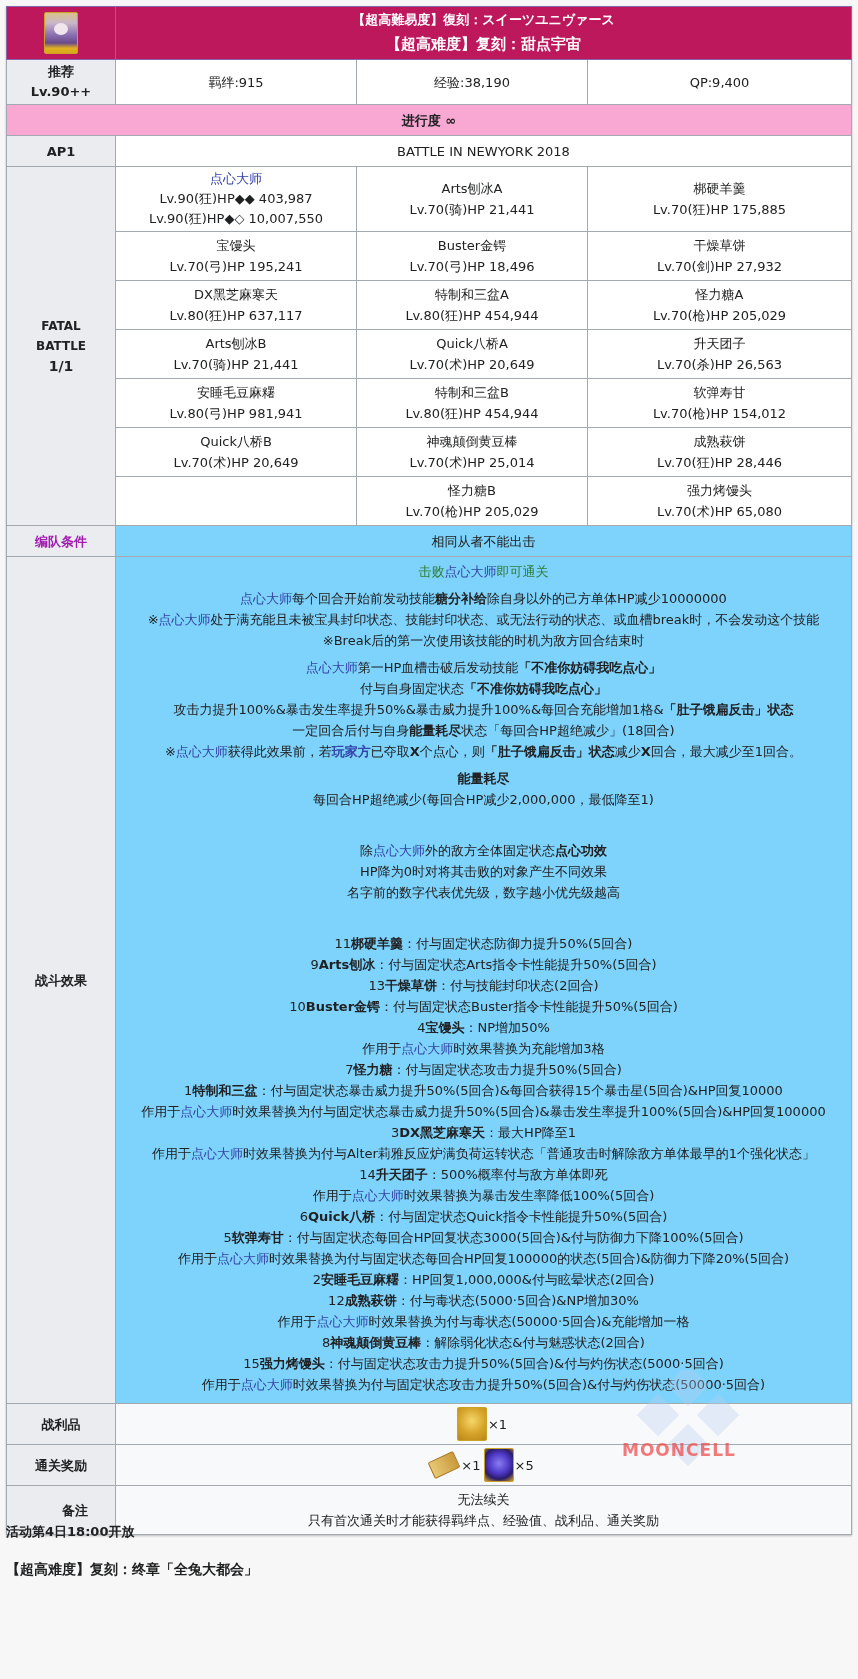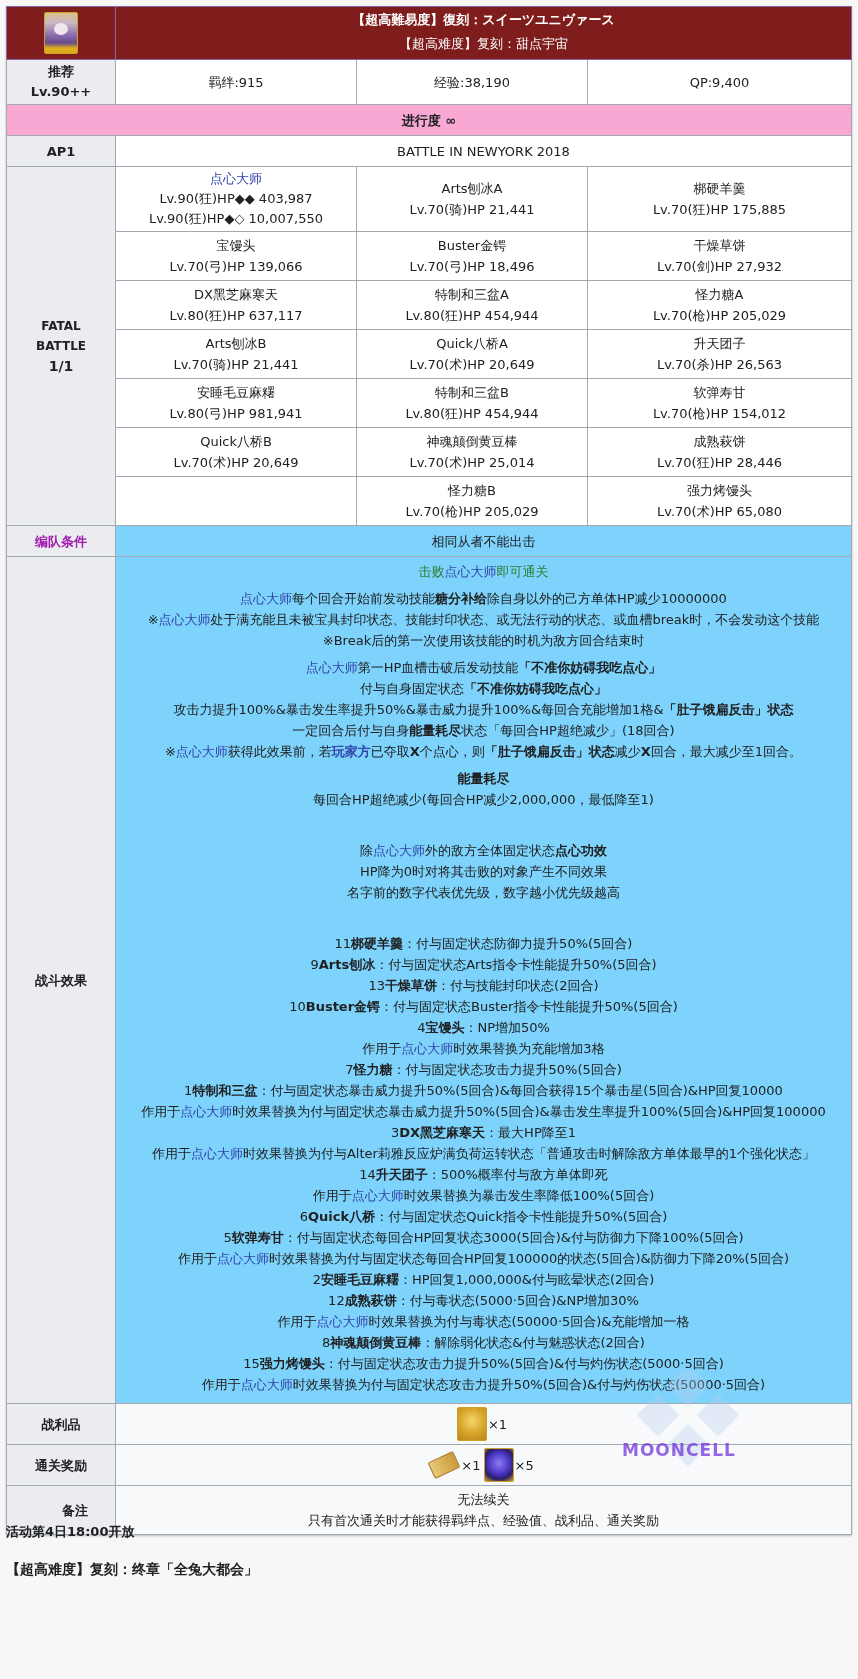--- a/index.html
+++ b/index.html
@@ -18,23 +18,23 @@
   }
   table.quest td, table.quest th {
     border:1px solid #a2a9b1;
     text-align:center; vertical-align:middle;
     padding:2px 4px;
     line-height:21px;
   }
   th.side {
     width:72px; background:#eaecf0; font-weight:bold; font-size:13px;
   }
-  tr.title-row td { background:#7f1d1d; color:#fff; border-color:#8866aa; }
+  tr.title-row td { background:#be185d; color:#fff; border-color:#8866aa; }
   .title-jp { font-weight:bold; font-size:13px; line-height:22px; }
-  .title-cn { font-weight:normal; font-size:13px; line-height:26px; }
+  .title-cn { font-weight:bold; font-size:15px; line-height:26px; }
   .avatar {
     display:inline-block; width:32px; height:40px; border-radius:2px;
     background:linear-gradient(180deg,#d9c08a 0%,#c9b7c9 25%,#8a6fb0 55%,#6a4a8a 75%,#e0b020 88%,#d8a818 100%);
     border:1px solid #c9a227; vertical-align:middle;
     position:relative;
   }
   .avatar::after {
     content:""; position:absolute; left:9px; top:10px; width:14px; height:12px;
     background:#f2e6ee; border-radius:50%;
   }
@@ -66,21 +66,21 @@
   }
   .qty { font-size:13px; vertical-align:middle; margin:0 3px 0 1px; }
   .after { position:absolute; left:6px; top:1523px; font-size:13px; }
   .after .open { font-weight:bold; margin-top:0; }
   .after .next { margin-top:20px; font-weight:bold; font-size:14px; }
   .watermark {
     position:absolute; left:628px; top:1370px; width:120px; height:120px;
     pointer-events:none; opacity:0.35;
   }
   .wm-text {
-    position:absolute; left:622px; top:1440px; font-size:17px; color:#6d28d9;
+    position:absolute; left:622px; top:1440px; font-size:17px; color:#ef4444;
     font-weight:bold; letter-spacing:1px; pointer-events:none; opacity:0.7;
   }
 </style>
 </head>
 <body>
 
 <div class="wrap">
 <table class="quest">
   <tbody>
         <tr class="title-row">
@@ -128,21 +128,21 @@
       <div>Lv.70(骑)HP 21,441</div>
     </td>
     <td class="enemy-cell">
       <div>梆硬羊羹</div>
       <div>Lv.70(狂)HP 175,885</div>
     </td>
   </tr>
   <tr>
     <td class="enemy-cell">
             <div>宝馒头</div>
-            <div>Lv.70(弓)HP 139,066</div>
+            <div>Lv.70(弓)HP 195,241</div>
           </td>
     <td class="enemy-cell">
             <div>Buster金锷</div>
             <div>Lv.70(弓)HP 18,496</div>
           </td>
     <td class="enemy-cell">
             <div>干燥草饼</div>
             <div>Lv.70(剑)HP 27,932</div>
           </td>
   </tr>

